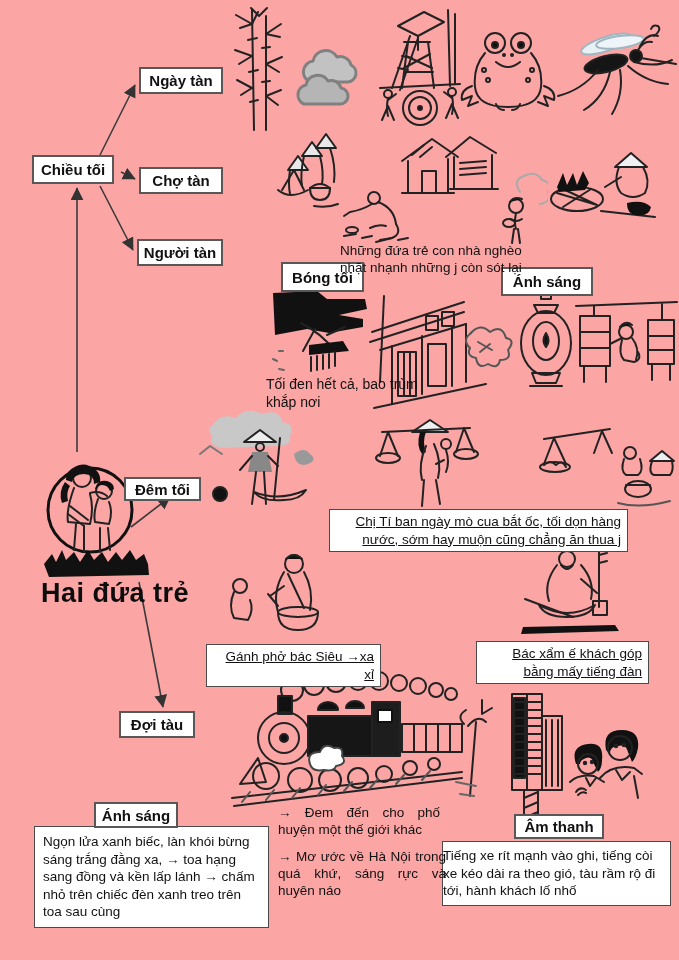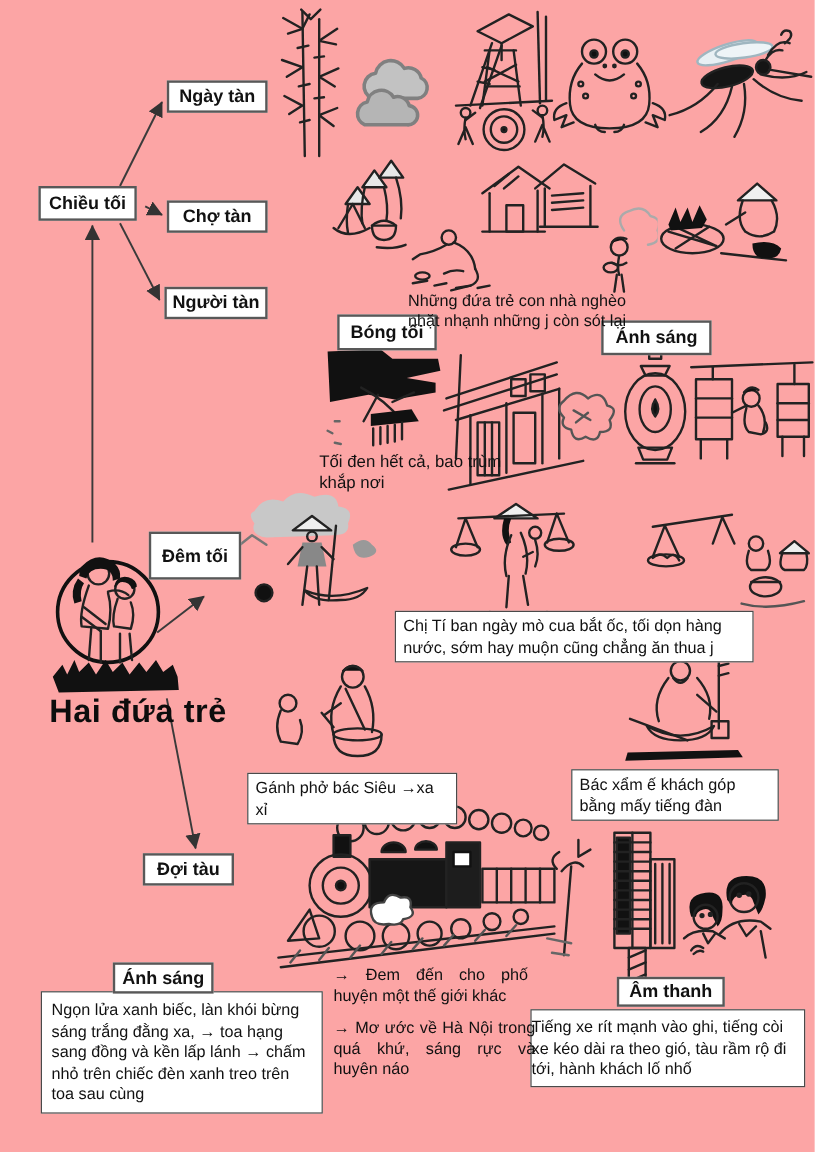--- a/index.html
+++ b/index.html
@@ -12,21 +12,21 @@
   .il *{stroke:#222;fill:none;stroke-width:2;stroke-linecap:round;stroke-linejoin:round;}
   .node{
     position:absolute;z-index:3;background:#fff;border:2px solid #585858;
     display:flex;align-items:center;justify-content:center;
     font-weight:700;font-size:15px;line-height:1;white-space:nowrap;box-sizing:border-box;
   }
   .tbox{
     position:absolute;z-index:3;background:#fff;border:1.5px solid #4a4a4a;
     font-size:13.5px;line-height:1.3;box-sizing:border-box;padding:3px 6px;
   }
-  .tbox.center{text-align:left;}
+  .tbox.center{text-align:right;text-decoration:underline;}
   .cap{position:absolute;z-index:3;font-size:13.5px;line-height:1.25;}
   .cap.center{text-align:left;}
   .cap.bold{font-weight:400;text-align:justify;}
   .title{
     position:absolute;z-index:4;font-size:27px;font-weight:700;letter-spacing:.5px;
     text-align:center;color:#0d0d0d;
   }
 </style>
 </head>
 <body>
@@ -412,21 +412,21 @@
     </div>
   <div class="node" style="left:32px;top:155px;width:82px;height:29px">
       <span>Chiều tối</span>
     </div>
   <div class="node" style="left:139px;top:167px;width:84px;height:27px">
       <span>Chợ tàn</span>
     </div>
   <div class="node" style="left:137px;top:239px;width:86px;height:27px">
       <span>Người tàn</span>
     </div>
-  <div class="node" style="left:124px;top:443px;width:77px;height:40px">
+  <div class="node" style="left:124px;top:477px;width:77px;height:24px">
       <span>Đêm tối</span>
     </div>
   <div class="node" style="left:119px;top:711px;width:76px;height:27px">
       <span>Đợi tàu</span>
     </div>
   <div class="node" style="left:281px;top:262px;width:83px;height:30px">
       <span>Bóng tối</span>
     </div>
   <div class="node" style="left:501px;top:267px;width:92px;height:29px">
       <span>Ánh sáng</span>

